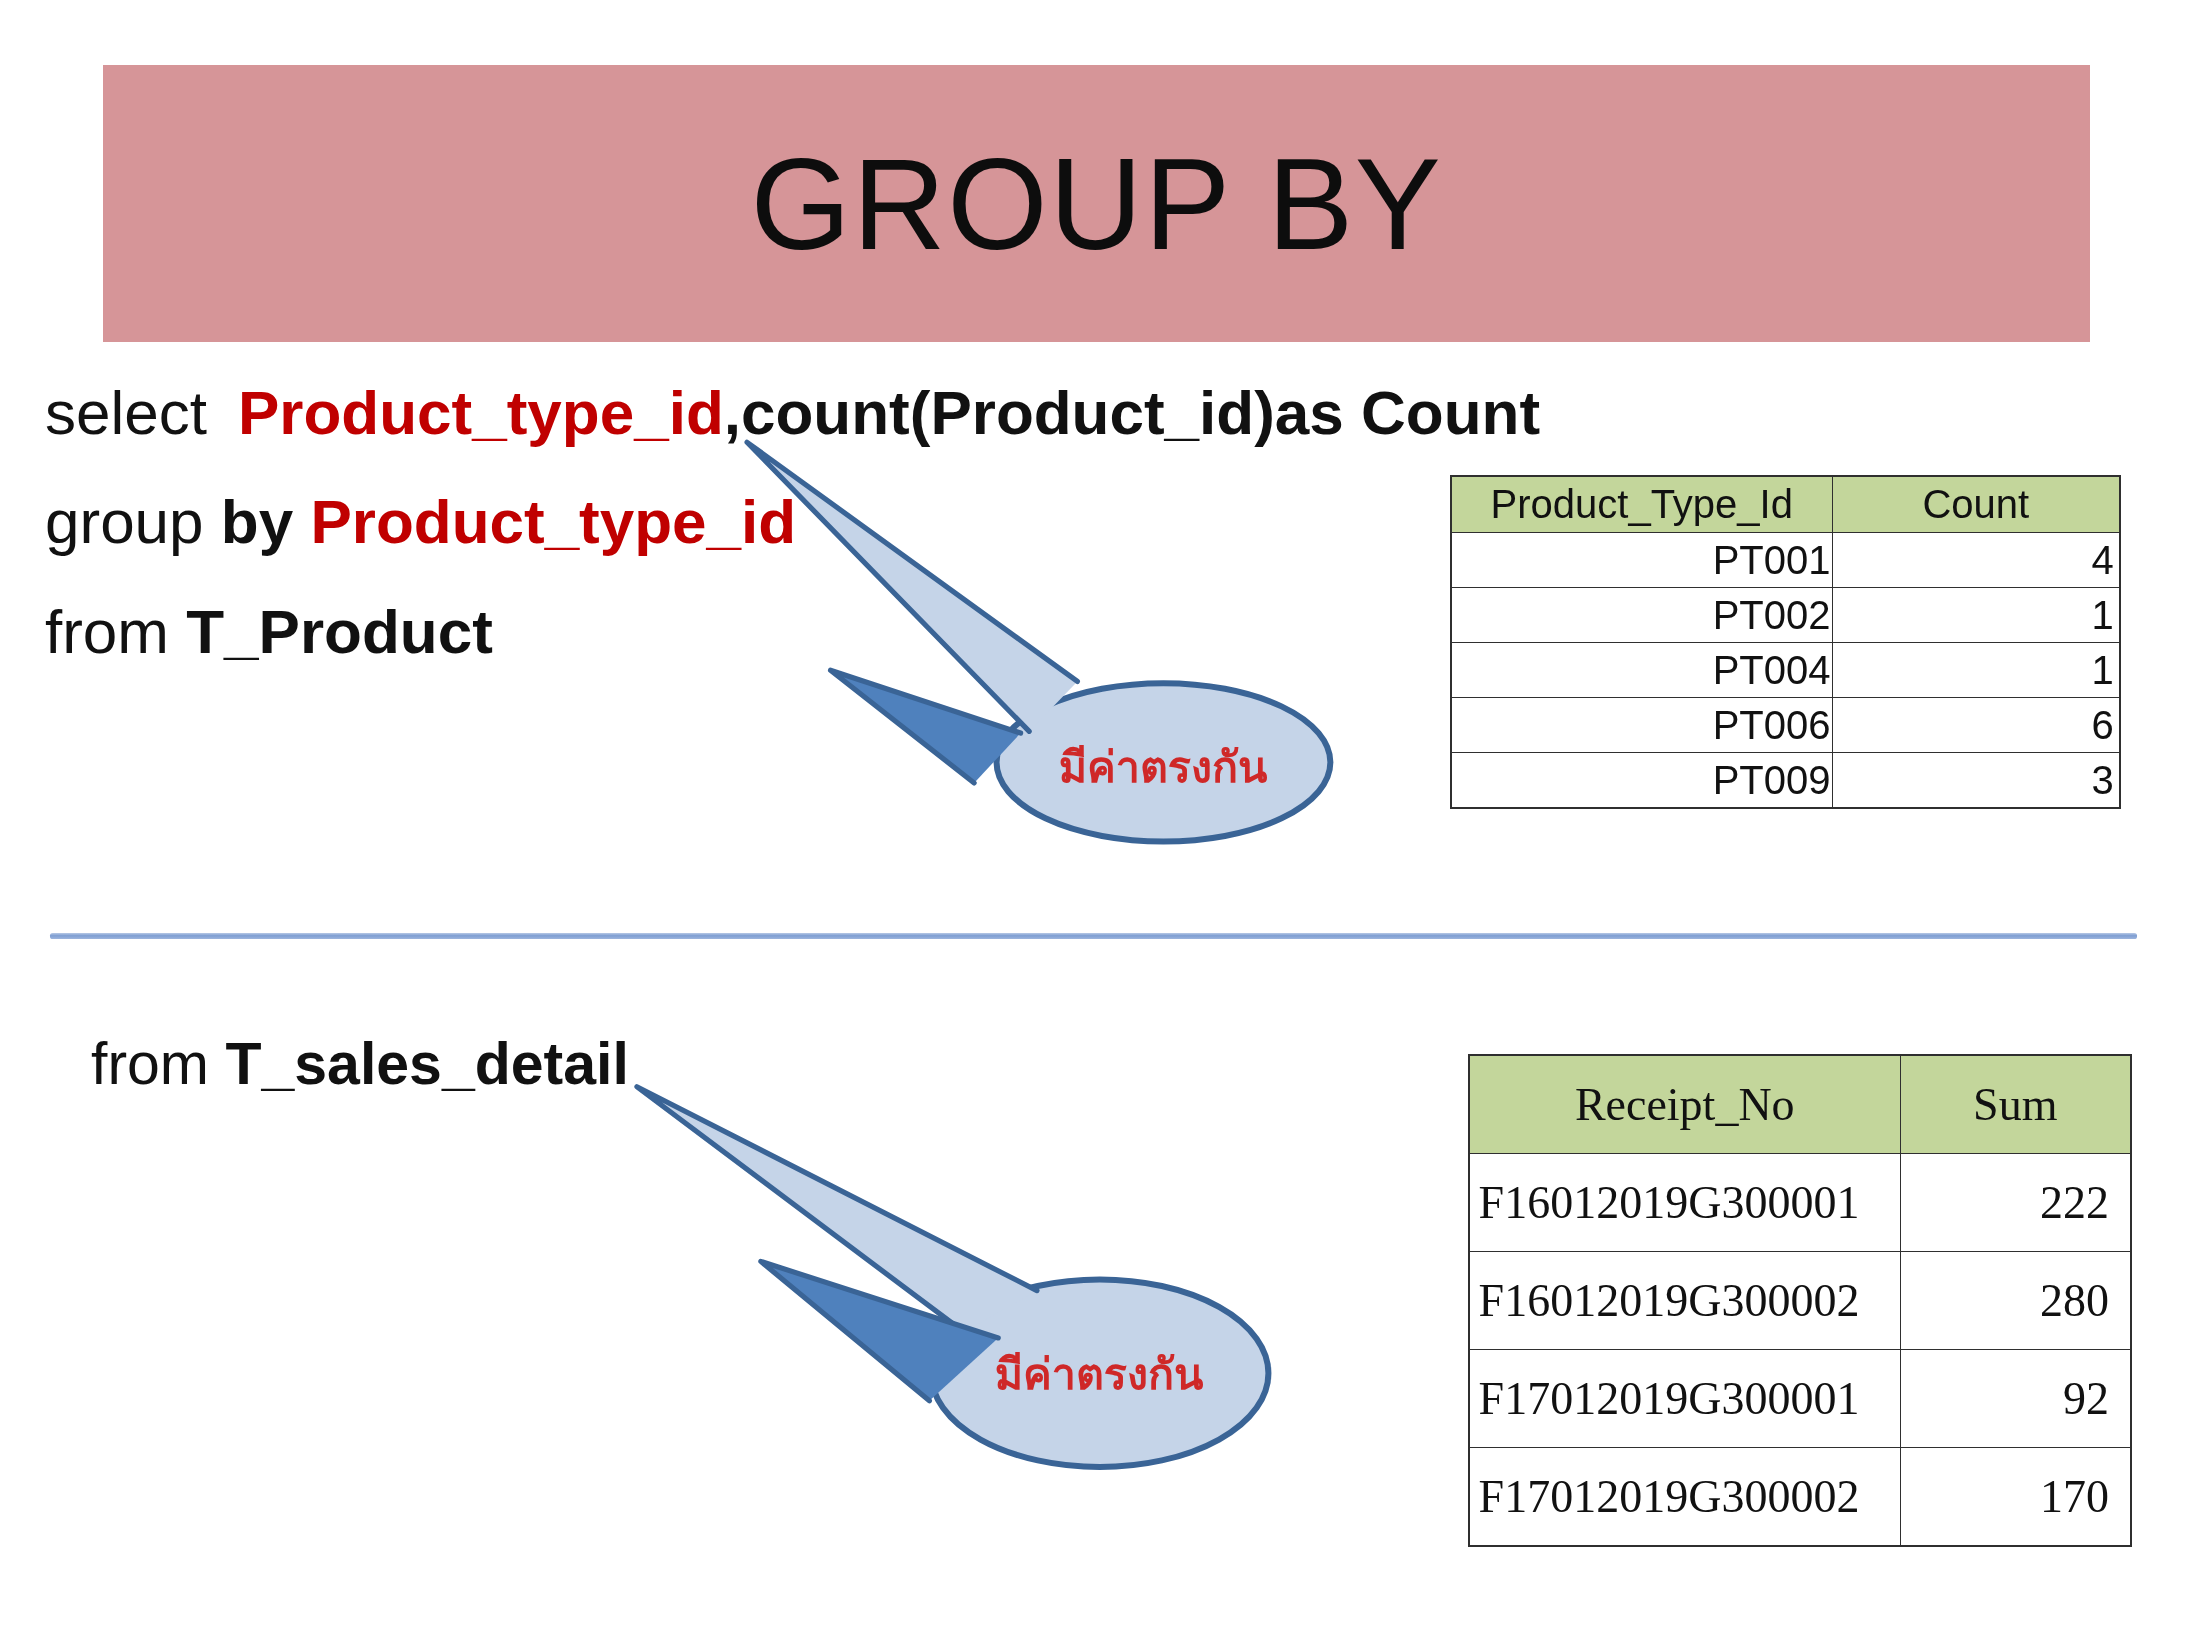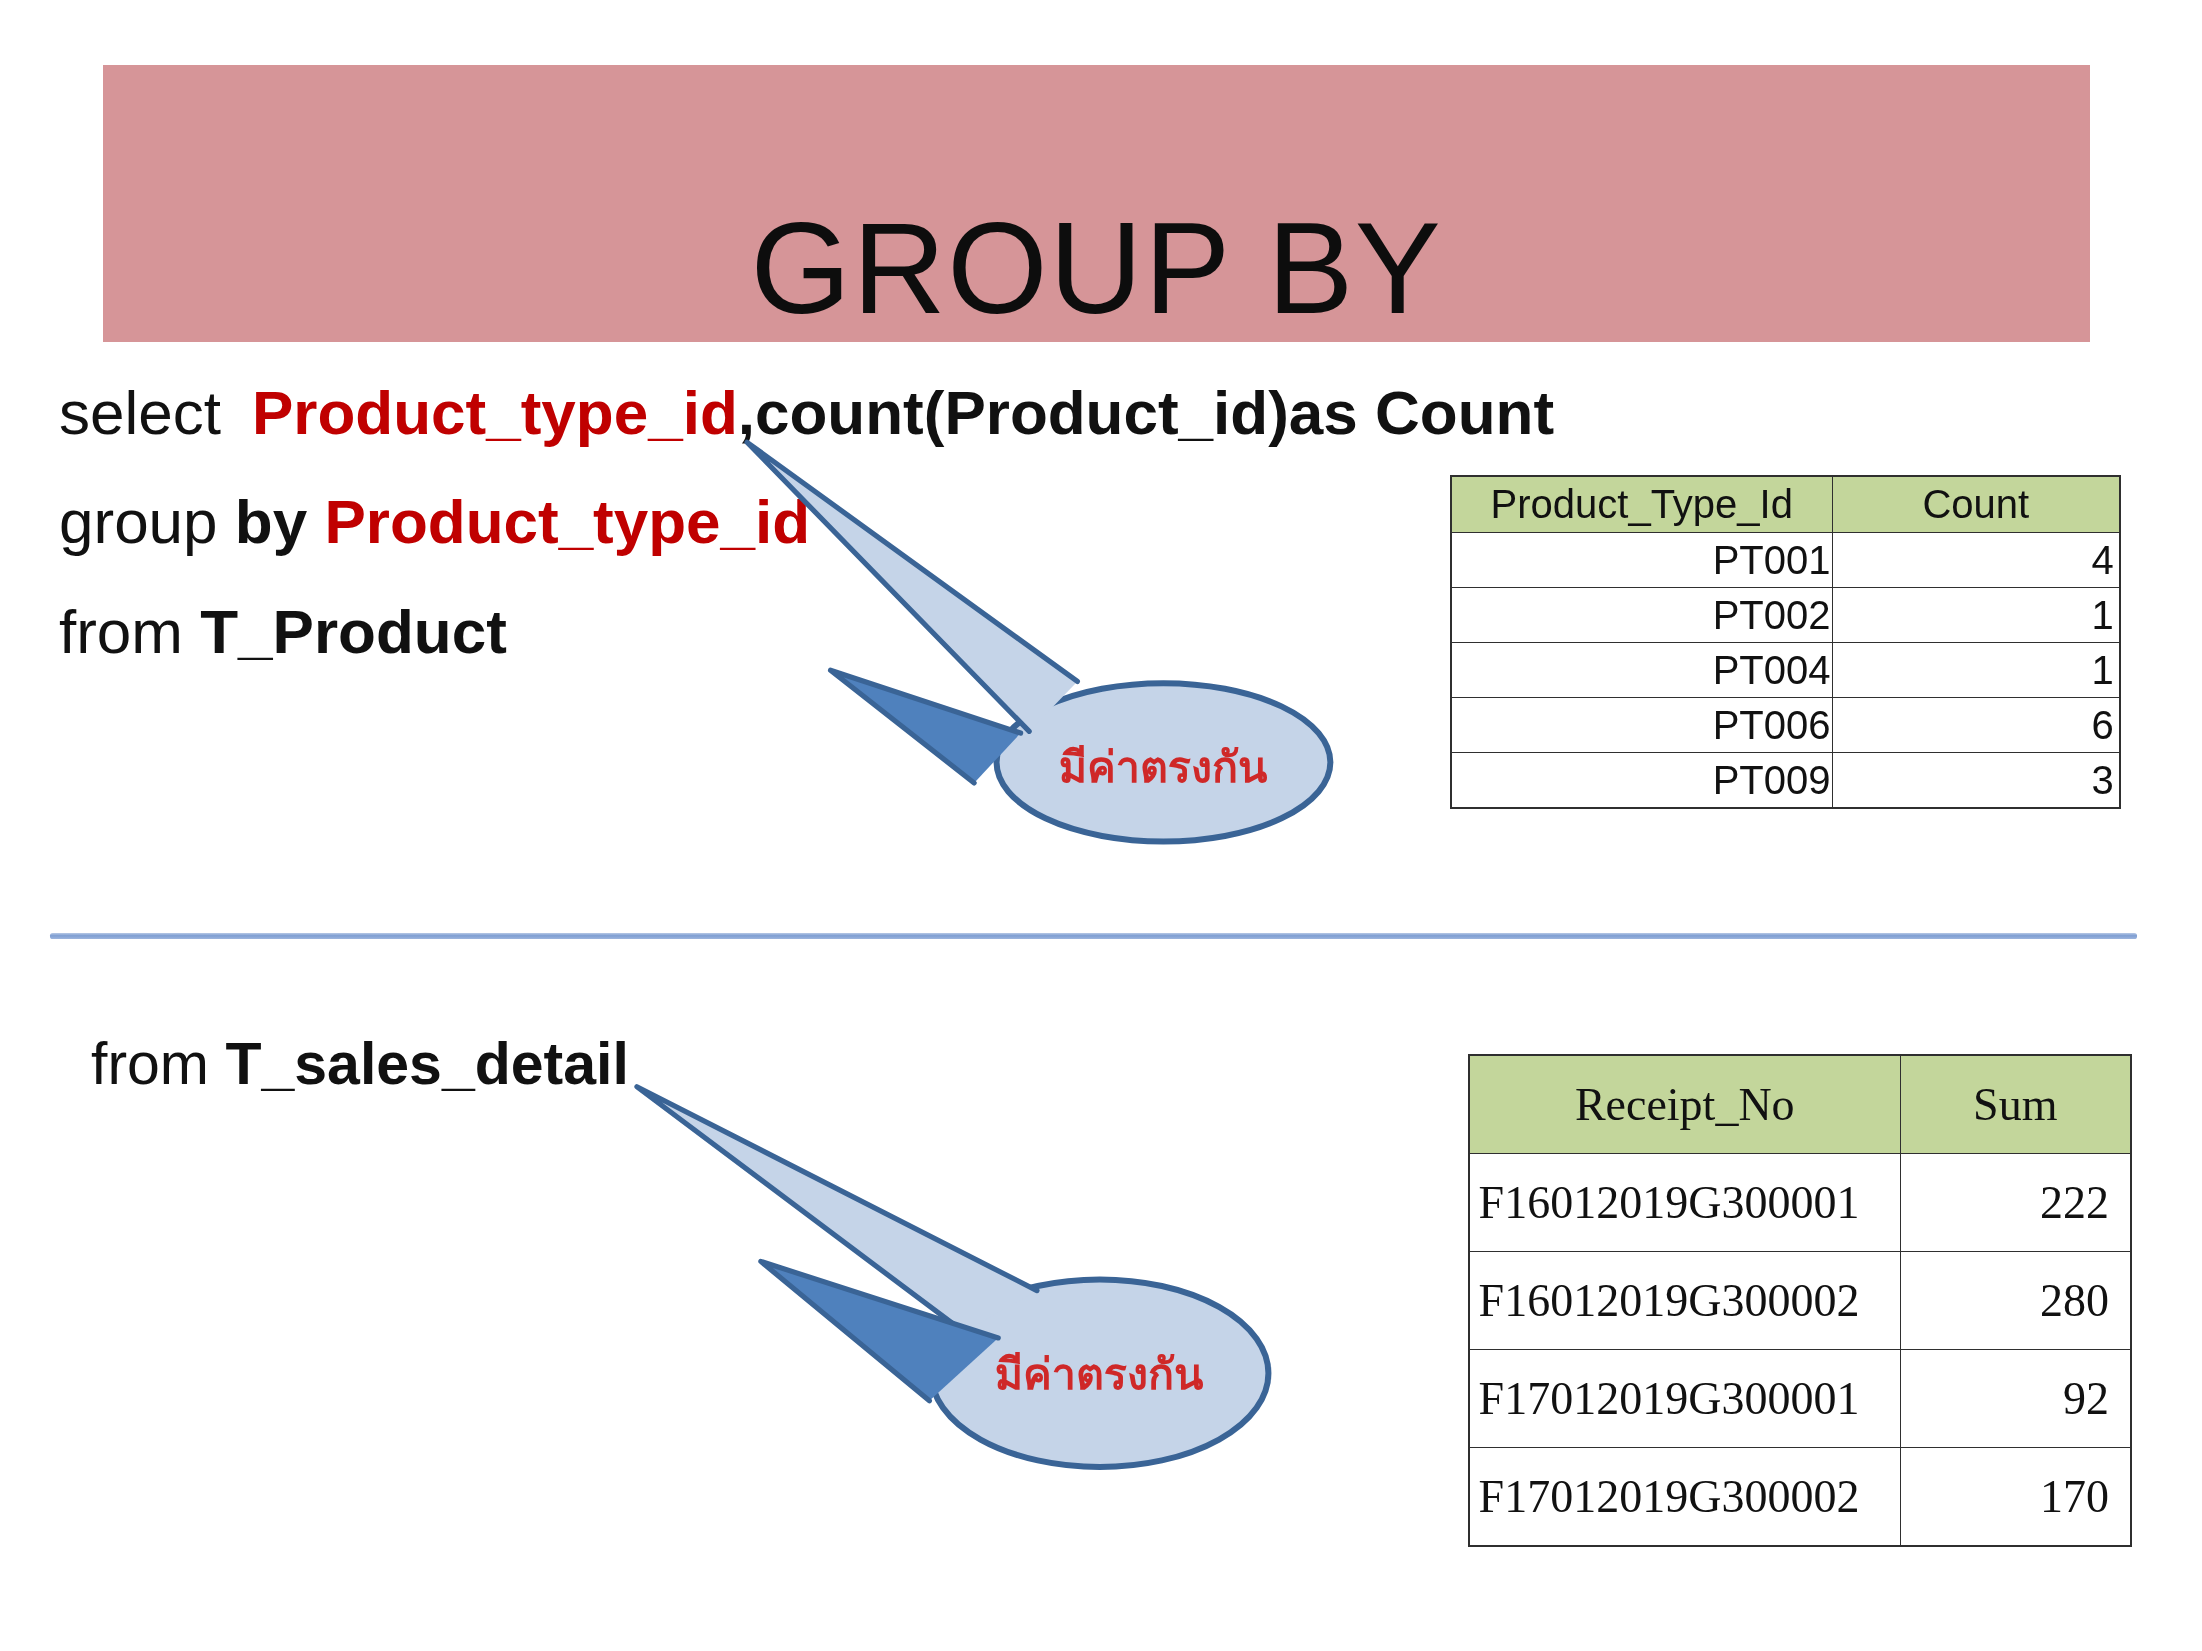--- a/index.html
+++ b/index.html
@@ -4,28 +4,28 @@
 <style>
   html,body{margin:0;padding:0;background:#ffffff;}
   .slide{
     position:relative;width:2203px;height:1652px;background:#fff;overflow:hidden;
     font-family:"Liberation Sans",sans-serif;color:#111;
   }
   
   .banner{
     position:absolute;left:103px;top:65px;width:1987px;height:277px;
     background:var(--banner-bg,#d69598);
-    display:flex;align-items:flex-end;justify-content:center;
+    display:flex;align-items:center;justify-content:center;
   }
   .banner .title{
     font-size:129px;font-weight:400;color:#0d0d0d;letter-spacing:1.7px;
   }
   
   .sql{position:absolute;white-space:nowrap;}
-  .sql1{left:59px;top:377px;font-size:62px;line-height:1.15;}
+  .sql1{left:45px;top:377px;font-size:62px;line-height:1.15;}
   .sql2{left:91px;top:1031px;font-size:59px;line-height:1.15;}
   .sql .line{display:block;}
   .sql1 .line+.line{margin-top:38px;}
   .sql2 .line+.line{margin-top:17px;}
   .kw{font-weight:400;color:#111;}
   .b{font-weight:700;color:#111;}
   .red{font-weight:700;color:var(--sql-red,#c00000);}
   .gap{margin-left:13.8px;}
   
   table.result{

